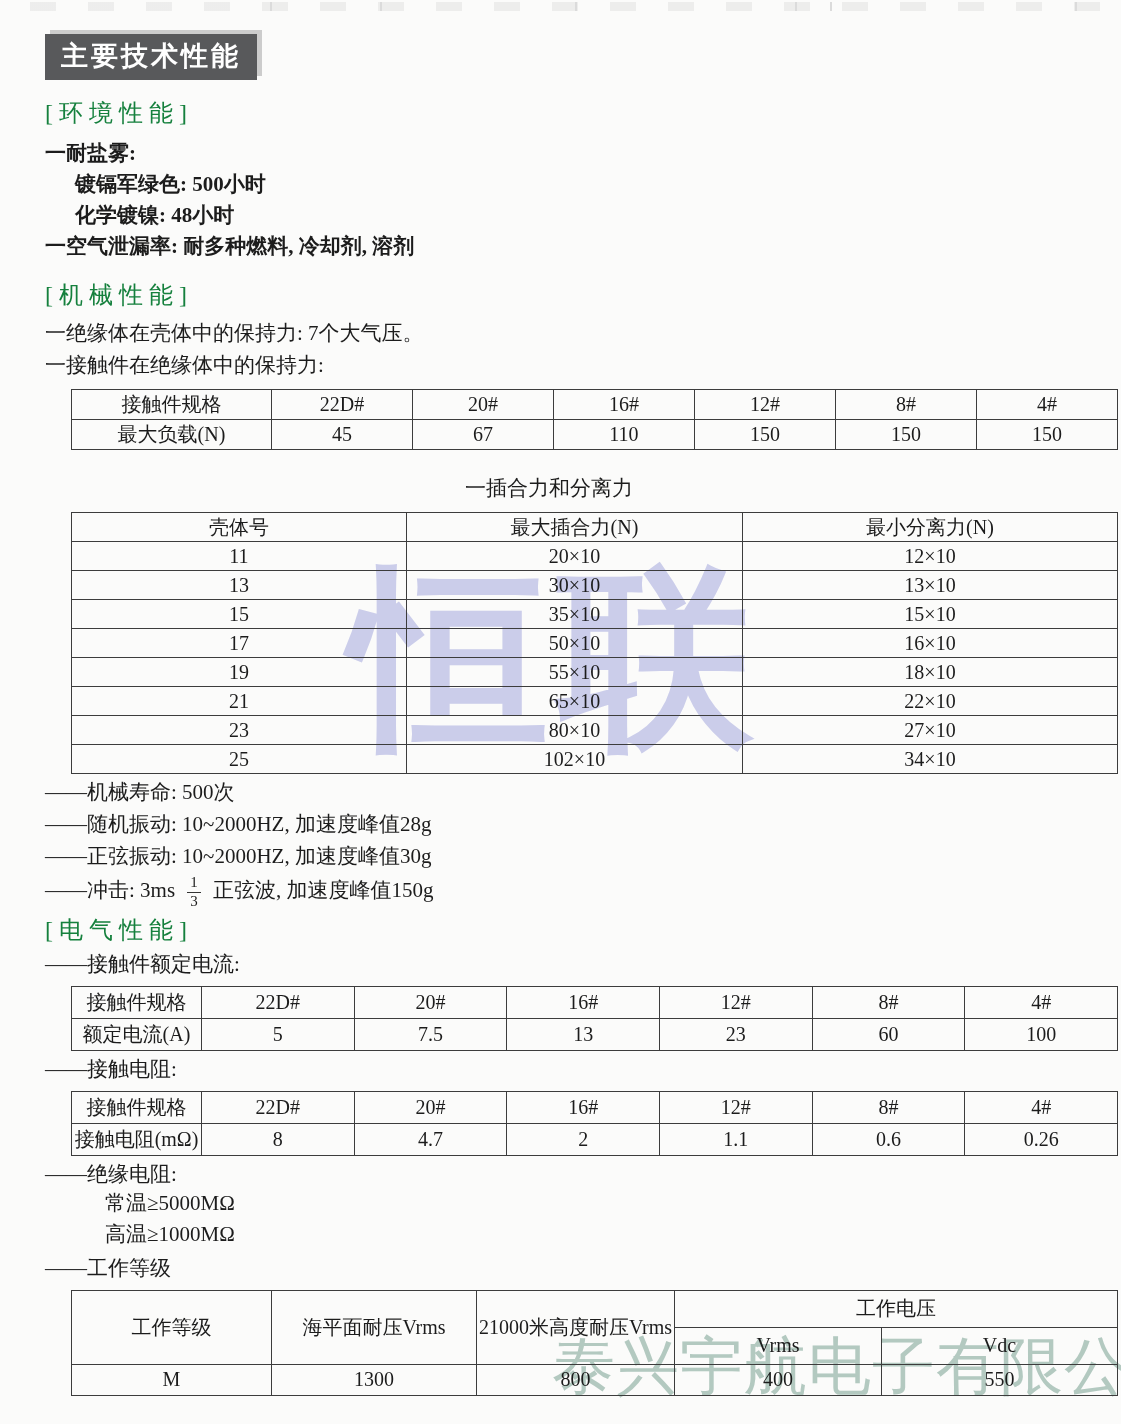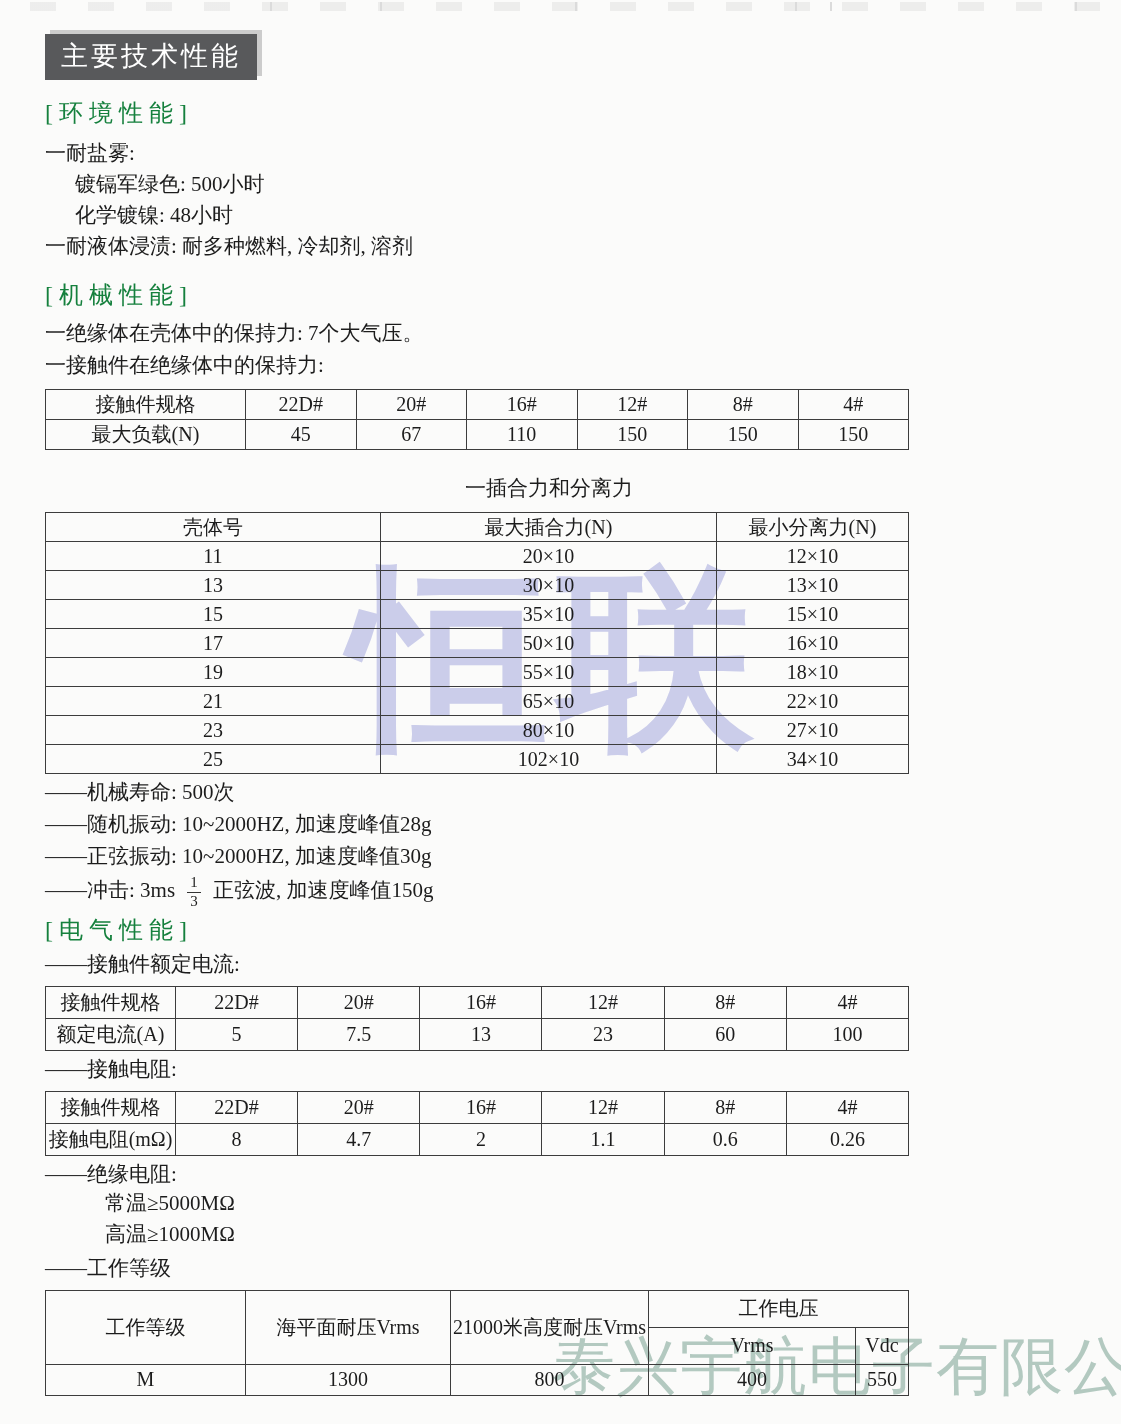--- a/index.html
+++ b/index.html
@@ -15,45 +15,45 @@
   }
   .artifact i{position:absolute;top:0;width:2px;height:9px;background:#c2c2c2;}
 
   .watermark{position:absolute;z-index:0;white-space:nowrap;pointer-events:none;line-height:1;}
   .wm-center{left:352px;top:562px;font-size:196px;font-weight:600;letter-spacing:10px;color:#cbcdea;text-align:right;}
   .wm-bottom{left:552px;top:1336px;font-size:63px;letter-spacing:1px;color:#b3c9c0;}
 
   .content{position:relative;z-index:1;padding:34px 68px 0 45px;}
 
   .title-box{
-    display:inline-block;background:#58595b;color:#ffffff;font-weight:normal;
+    display:inline-block;background:#58595b;color:#ffffff;font-weight:bold;
     font-size:27px;letter-spacing:3px;padding:4px 16px 6px;
     box-shadow:5px -4px 0 #cccccc;
   }
 
   .sec-heading{font-size:24px;color:#15803d;letter-spacing:6px;margin-top:17px;}
 
   .line{font-size:21px;line-height:31px;}
   .env-cols{display:flex;margin-top:9px;}
   .env-left{width:548px;}
-  .env-right{flex:1;}
+  .env-right{flex:1;font-weight:bold;}
   .ind-temp{padding-left:133px;}
   .ind-sm{padding-left:30px;}
   .ind-md{padding-left:60px;}
 
   .mech-line{font-size:21px;line-height:32px;}
   .mt6{margin-top:6px;}
   .mt10{margin-top:10px;}
   .mt14{margin-top:14px;}
   .mt16{margin-top:16px;}
   .mt22{margin-top:22px;text-align:center;}
 
   table.t{
-    border-collapse:collapse;table-layout:fixed;width:864px;
-    font-size:20px;margin-top:8px;background:transparent;
+    border-collapse:collapse;table-layout:fixed;width:1047px;
+    font-size:20px;margin-top:8px;background:transparent;margin-left:26px;
   }
   table.t td,table.t th{
     border:1px solid #3c3c3c;text-align:center;vertical-align:middle;
     font-weight:normal;padding:0;overflow:hidden;
   }
   .t1 td{height:29px;}
   .t2 td{height:28px;}
   .t3 td,.t4 td{height:31px;}
   .t5 th{height:36px;font-size:20px;}
   .t5 td{height:30px;}
@@ -83,21 +83,21 @@
 
   <div class="title-box">主要技术性能</div>
 
   <div class="sec-heading">[环境性能]</div>
 
   <div class="env-cols">
     <div class="env-right">
       <div class="line">一耐盐雾:</div>
       <div class="line ind-sm">镀镉军绿色: 500小时</div>
       <div class="line ind-sm">化学镀镍: 48小时</div>
-      <div class="line">一耐液体浸渍: 耐多种燃料, 冷却剂, 溶剂</div>
+      <div class="line">一空气泄漏率: 耐多种燃料, 冷却剂, 溶剂</div>
     </div>
   </div>
 
   <div class="sec-heading">[机械性能]</div>
 
   <div class="mech-line mt6">一绝缘体在壳体中的保持力: 7个大气压。</div>
   <div class="mech-line">一接触件在绝缘体中的保持力:</div>
 
   <table class="t t1">
     <colgroup>

